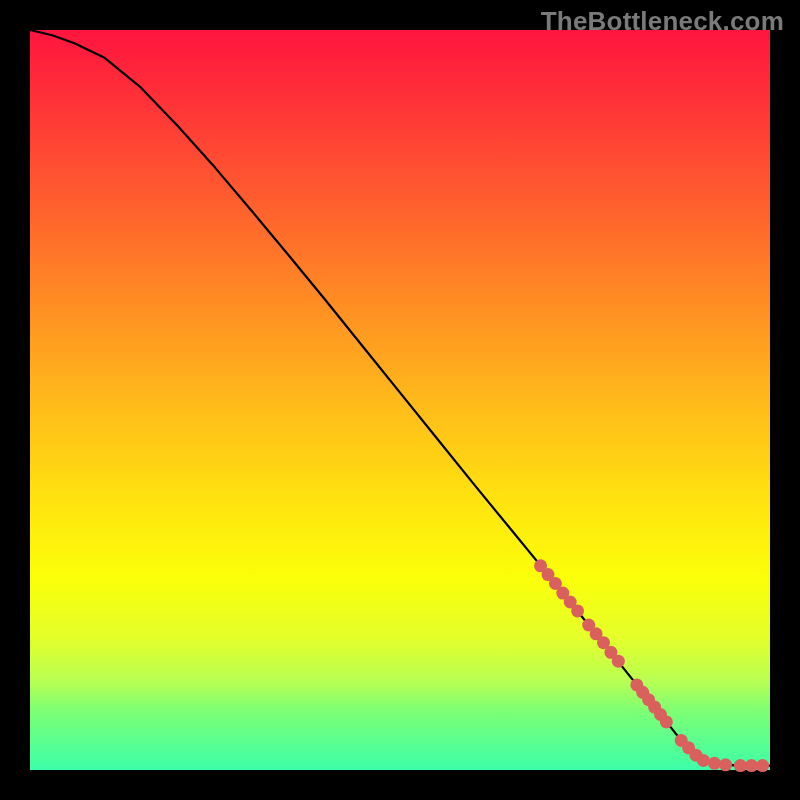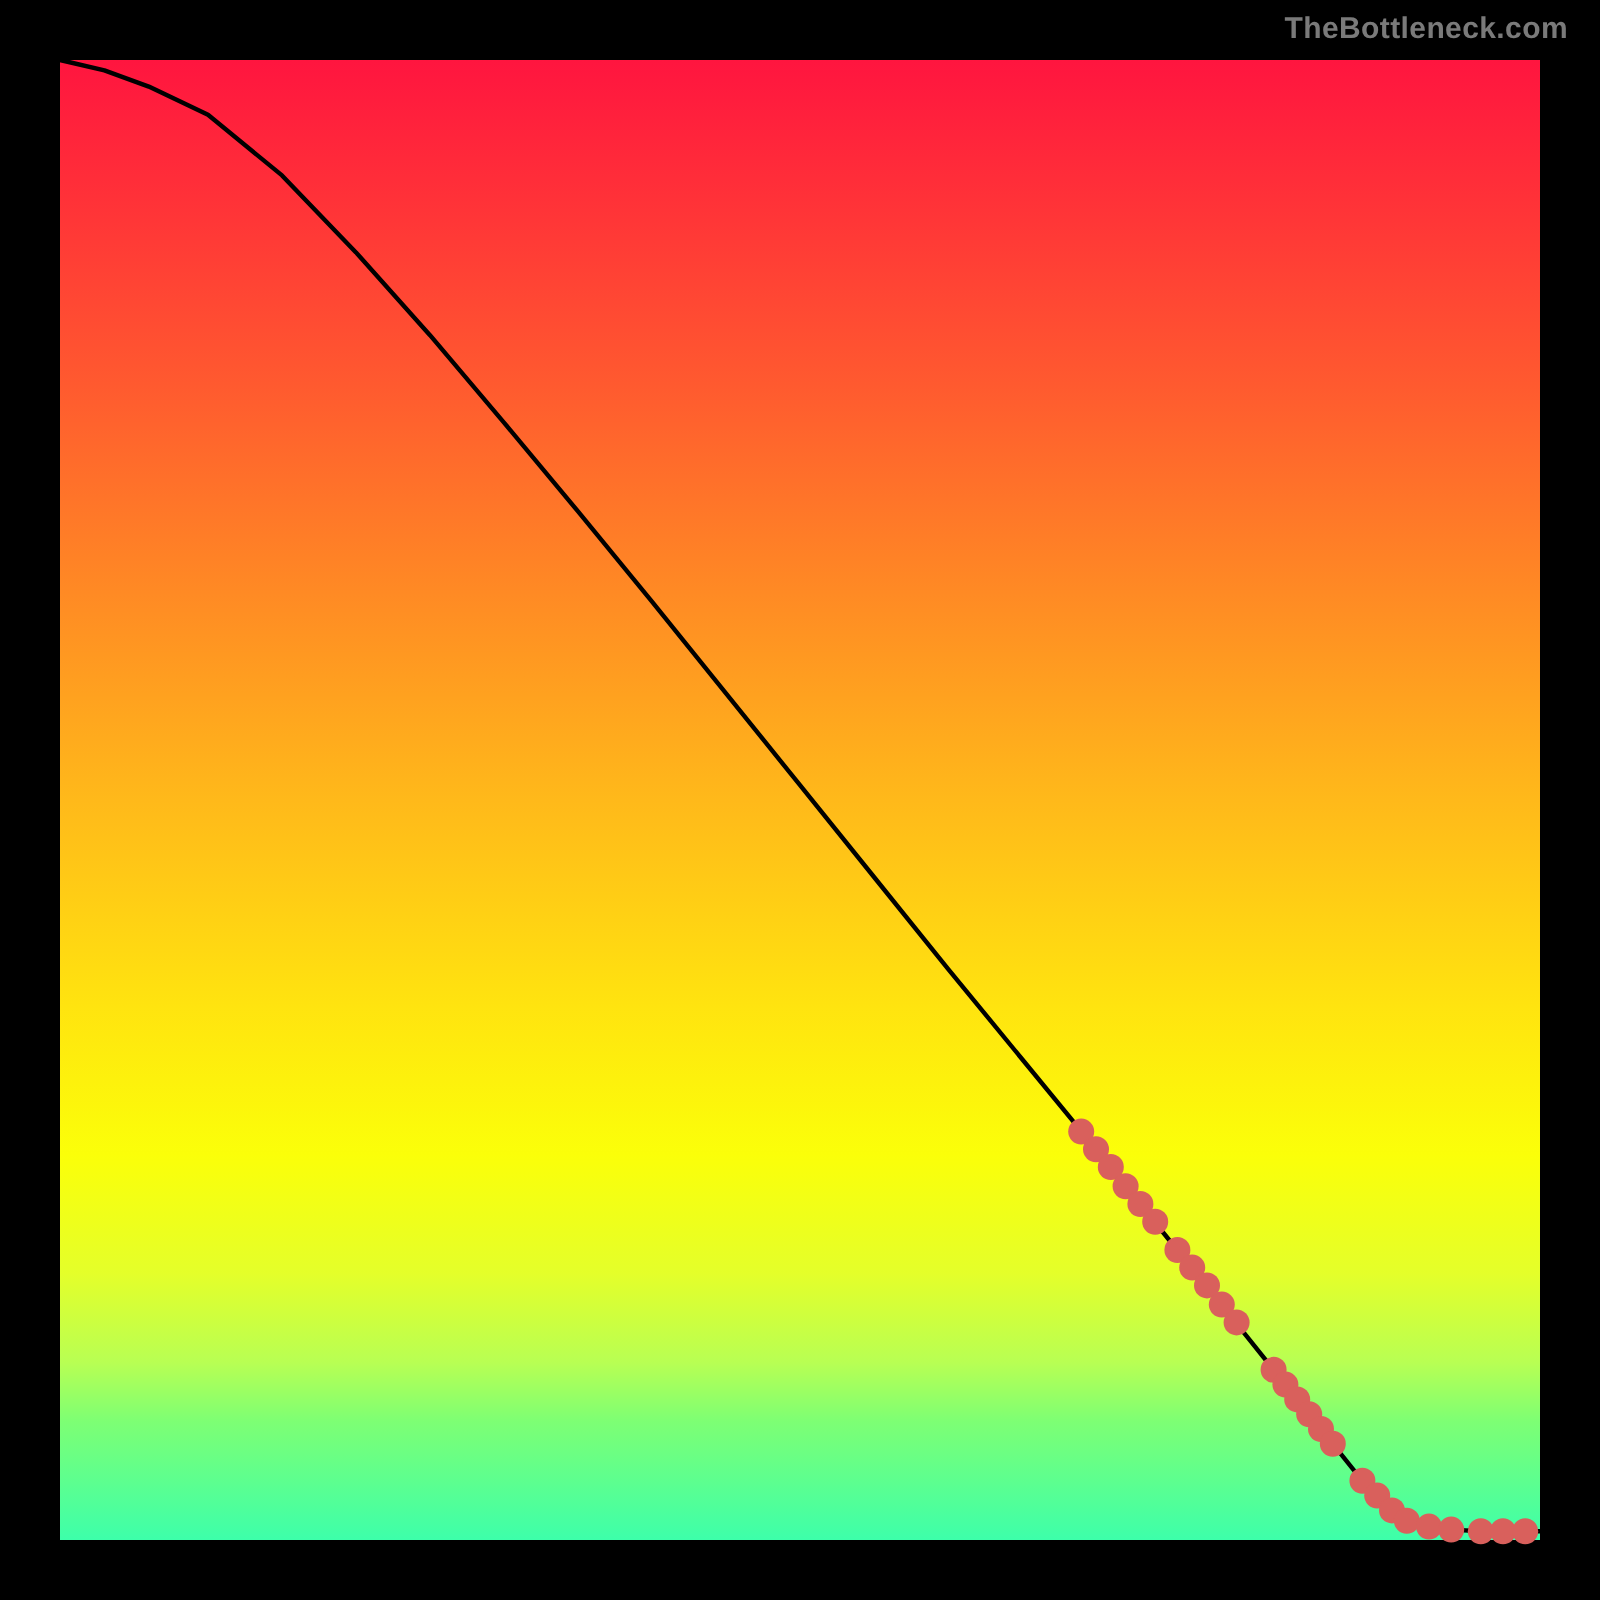--- a/index.html
+++ b/index.html
@@ -14,21 +14,21 @@
   .frame {
     position: relative;
     width: 800px;
     height: 800px;
     background: #000;
   }
   .watermark {
     position: absolute;
     top: 6px;
     right: 16px;
-    font-size: 15px;
+    font-size: 26px;
     font-weight: 600;
     color: #7a7a7a;
     letter-spacing: 0.2px;
     z-index: 20;
     text-align: center;
   }
   .plot {
     position: absolute;
     left: 30px;
     top: 30px;

